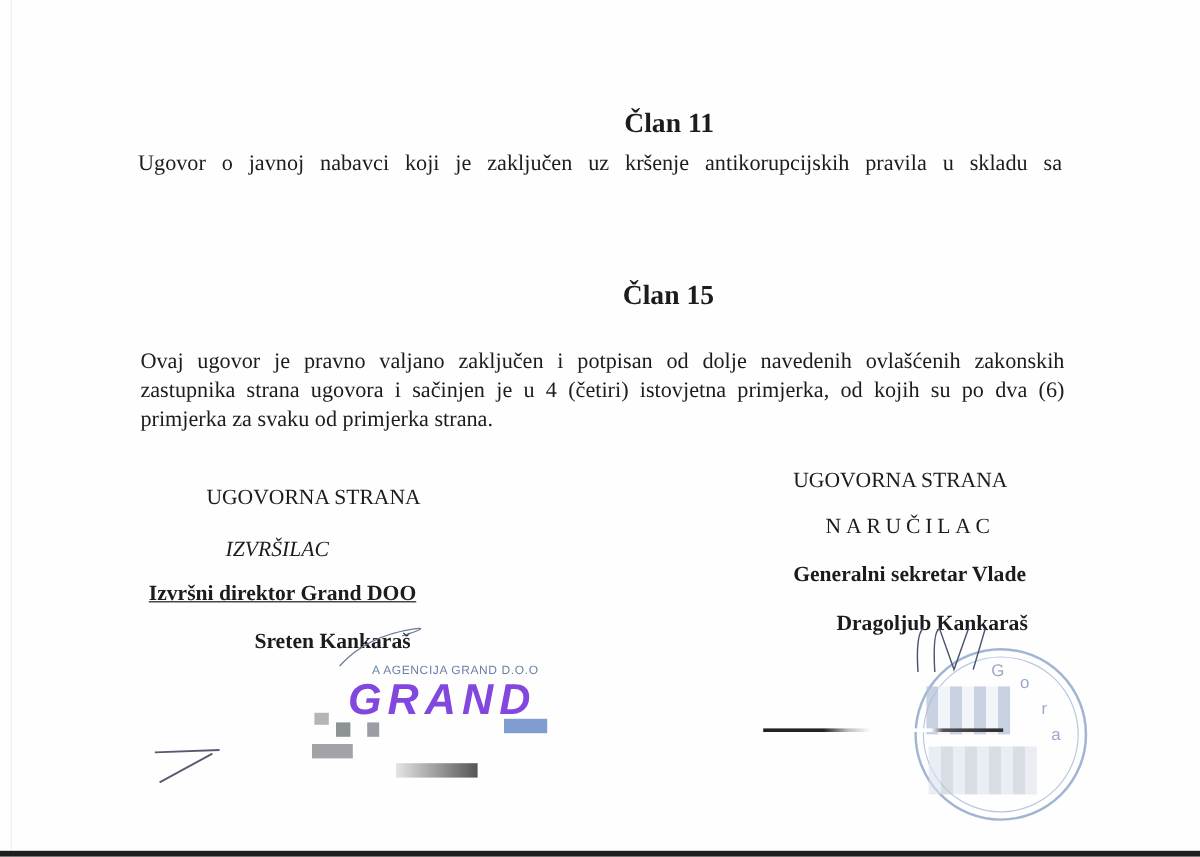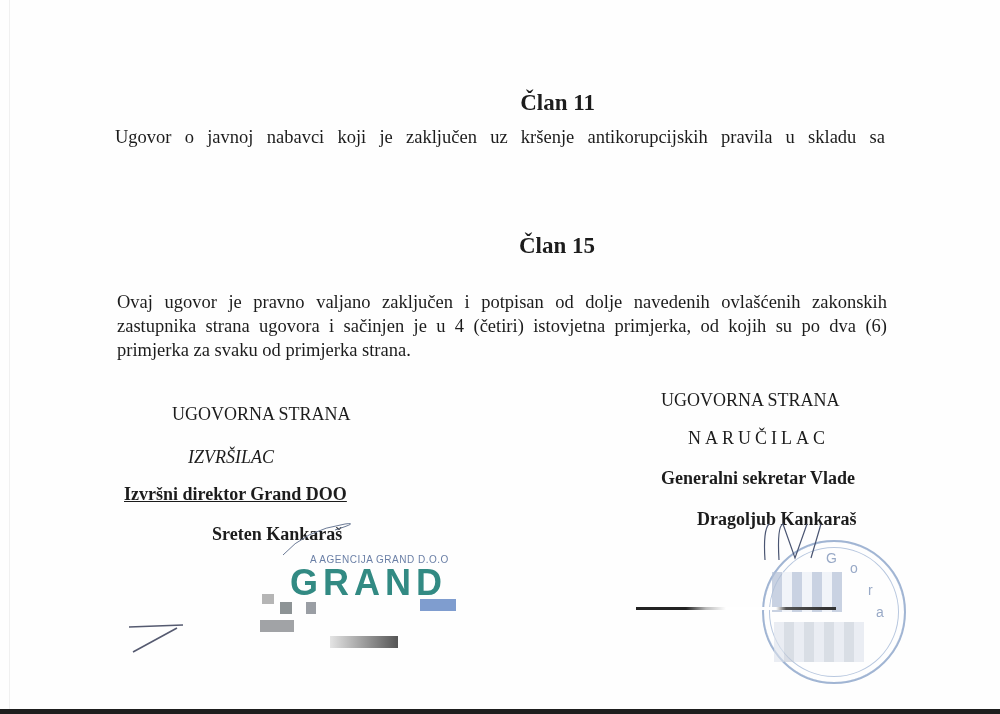--- a/index.html
+++ b/index.html
@@ -78,24 +78,25 @@
       color: #6a7fa6;
       letter-spacing: 0.5px;
       white-space: nowrap;
       font-family: "Liberation Sans", sans-serif;
     }
     .stamp-big {
       position: absolute;
       left: 20px; top: 8px;
       font-size: 36px;
       font-weight: bold;
-      color: #0f766e;
+      color: #6d28d9;
       letter-spacing: 5px;
       font-family: "Liberation Sans", sans-serif;
       opacity: 0.85;
+      font-style: italic;
     }
     .blur-block {
       position: absolute;
       filter: blur(0.4px);
     }
     
     .round-stamp {
       position: absolute;
       left: 762px; top: 540px;
       width: 140px; height: 140px;

